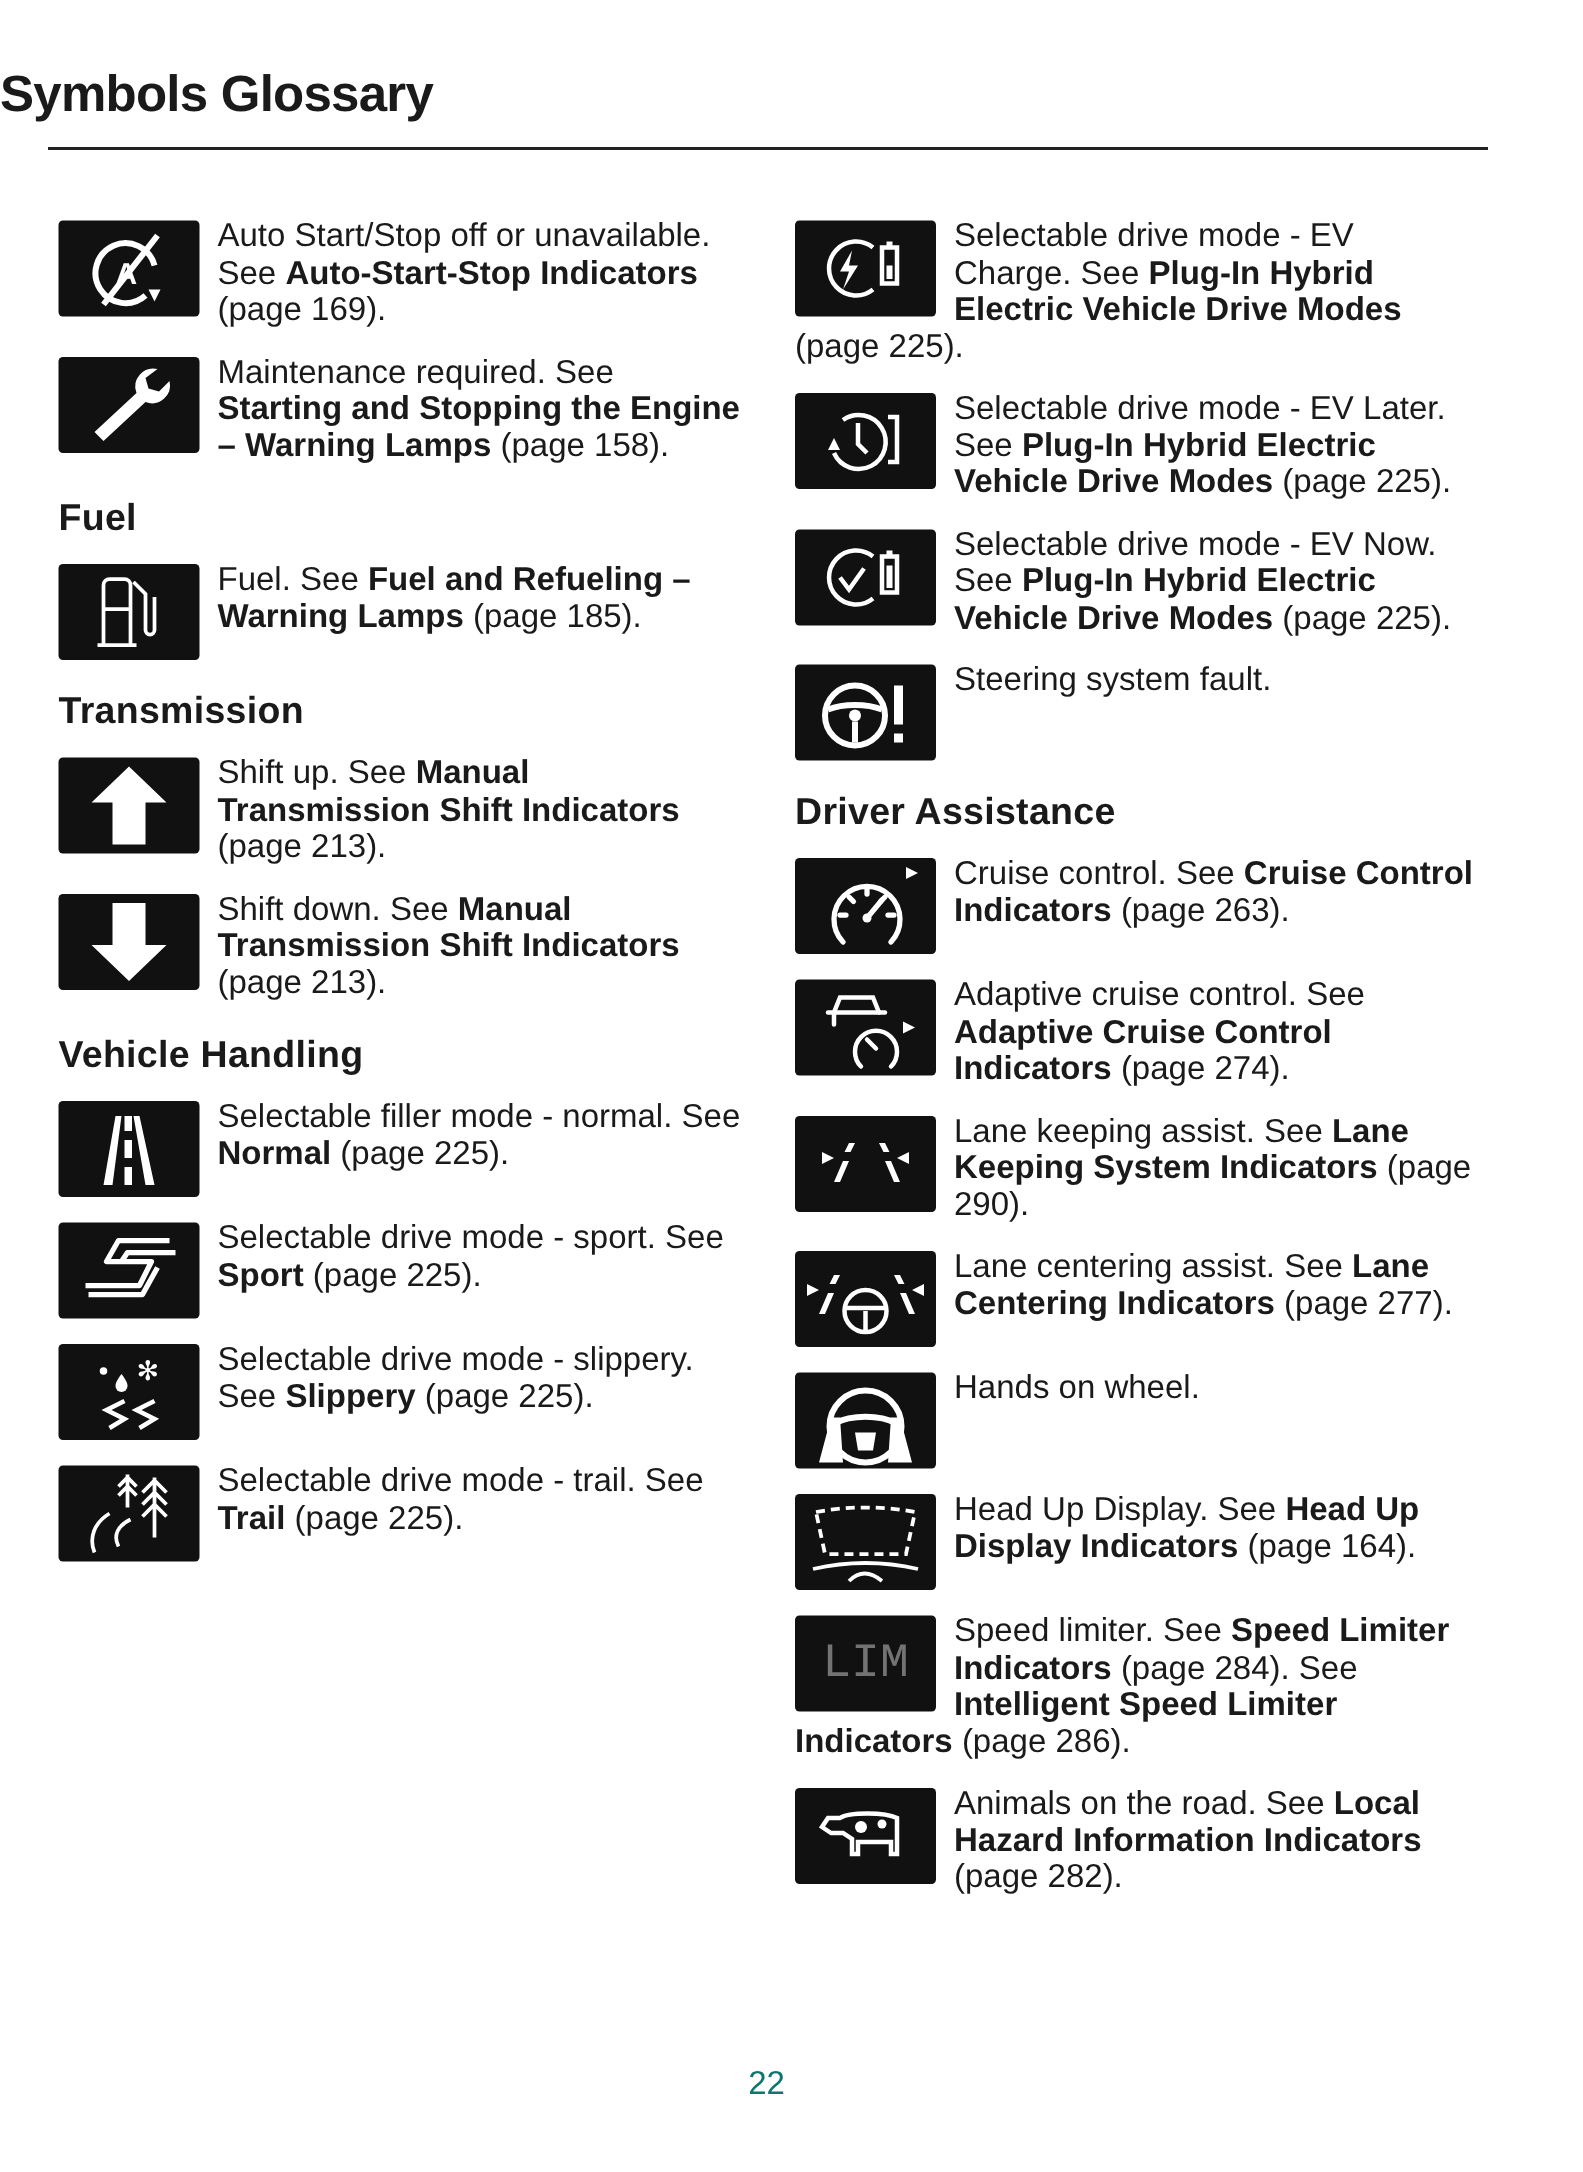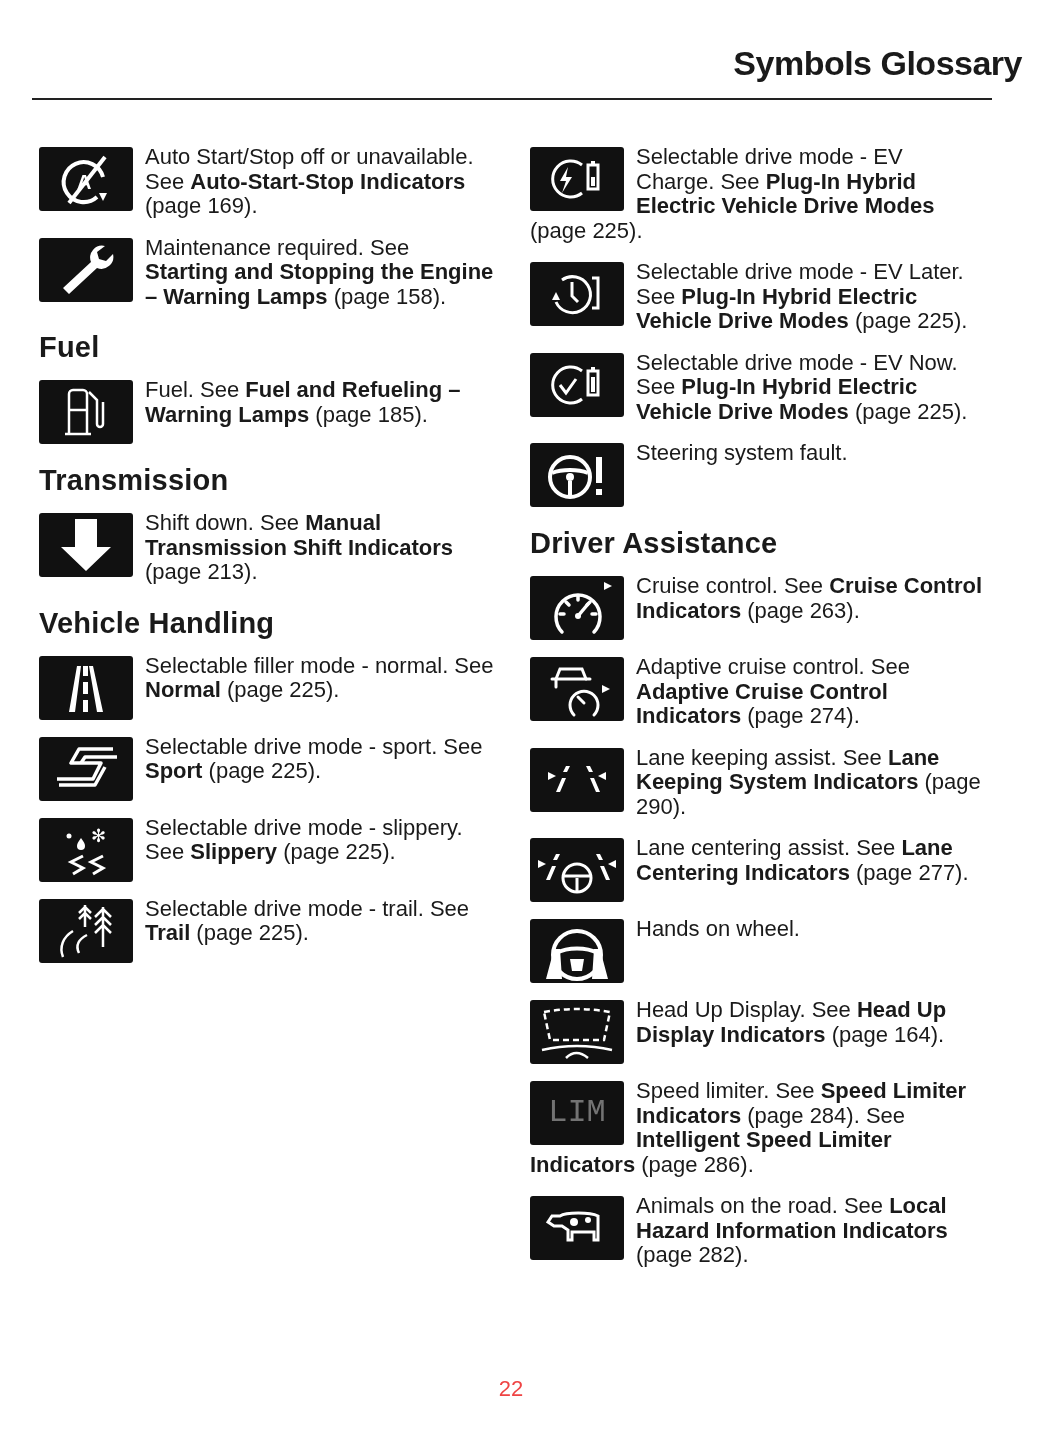--- a/index.html
+++ b/index.html
@@ -1,46 +1,46 @@
 <!DOCTYPE html>
 <html><head>
 <meta charset="utf-8">
 <style>
   html, body { margin: 0; padding: 0; background: #ffffff; }
   body {
     width: 1055px; height: 1448px; position: relative; overflow: hidden;
     font-family: "DejaVu Sans", sans-serif; color: #1a1a1a;
   }
   .title {
-    position: absolute; top: 44px; left: 0; width: 1022px; text-align: right;
+    position: absolute; top: 44px; left: 0; width: 1022px; text-align: left;
     font-family: "Liberation Sans", sans-serif; font-weight: 700; font-size: 34px;
     letter-spacing: -0.5px; color: #1a1a1a;
   }
   .rule { position: absolute; top: 98px; left: 32px; width: 960px; height: 2px; background: #222; }
   .col { position: absolute; top: 145px; width: 455px; }
   .col.left { left: 39px; }
   .col.right { left: 530px; }
   .section-head {
-    font-family: "Liberation Sans", sans-serif; font-weight: 700; font-size: 29px;
+    font-family: "Liberation Sans", sans-serif; font-weight: 700; font-size: 25px;
     color: #1a1a1a; margin: 22px 0 14px 0; letter-spacing: 0.2px;
   }
   .entry {
     font-family: "Liberation Sans", sans-serif; font-size: 22px; line-height: 24.5px;
     color: #1a1a1a; margin-bottom: 17px; min-height: 64px;
   }
   .entry .icon {
     float: left; width: 94px; height: 64px; background: #111; border-radius: 3px;
     margin: 2px 12px 2px 0; display: flex; align-items: center; justify-content: center;
   }
   .entry .icon svg { width: 94px; height: 64px; display: block; }
   .entry b { font-weight: 700; }
   .entry::after { content: ""; display: block; clear: none; }
   .page-num {
     position: absolute; top: 1376px; left: 0; width: 1022px; text-align: center;
-    font-family: "Liberation Sans", sans-serif; font-size: 22px; color: #ef4444;
+    font-family: "Liberation Sans", sans-serif; font-size: 22px; color: #0f766e;
   }
   .lim { color: #737373; font-family: Liberation Mono, monospace; font-size: 32px; }
 </style>
 </head>
 <body>
 
 <div class="title">Symbols Glossary</div>
 <div class="rule"></div>
 
 <div class="col left">
@@ -80,20 +80,28 @@
             <path d="M50 12 l8 8 v24 a3 3 0 0 0 6 0 v-22"></path>
           </g>
         </svg>
     </div>
     <span>Fuel.  See </span><b>Fuel and Refueling – Warning Lamps</b><span> (page 185).</span>
   </div>
 
 
   <div class="section-head">Transmission</div>
 
+  <div class="entry">
+    <div class="icon">
+      <svg viewBox="0 0 94 64">
+          <path d="M47 6 L72 30 H58 V58 H36 V30 H22z" fill="#fff"></path>
+        </svg>
+    </div>
+    <span>Shift up.  See </span><b>Manual Transmission Shift Indicators</b><span> (page 213).</span>
+  </div>
 
   <div class="entry">
     <div class="icon">
       <svg viewBox="0 0 94 64">
           <path d="M47 58 L72 34 H58 V6 H36 V34 H22z" fill="#fff"></path>
         </svg>
     </div>
     <span>Shift down.  See </span><b>Manual Transmission Shift Indicators</b><span> (page 213).</span>
   </div>
 

